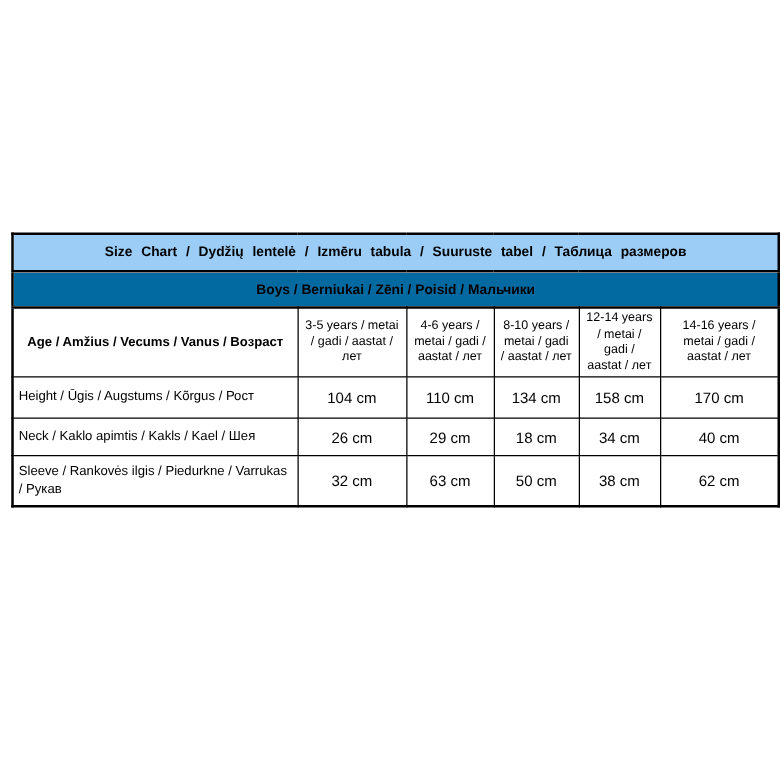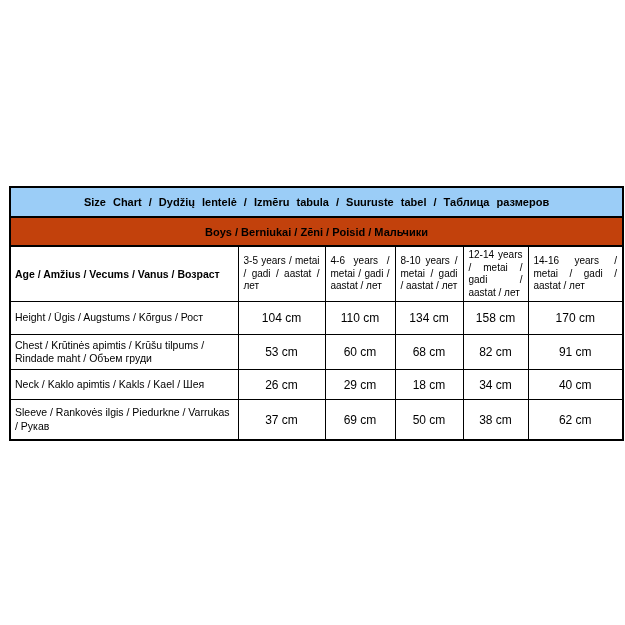--- a/index.html
+++ b/index.html
@@ -27,28 +27,28 @@
   tr.title-row th {
     background: #9bcdf7;
     font-weight: bold;
     font-size: 11px;
     text-align: center;
     word-spacing: 4px;
     height: 26px;
     border-bottom-width: 2.5px;
   }
   tr.group-row th {
-    background: #c2410c;
+    background: #0369a1;
     font-weight: bold;
     font-size: 11px;
     text-align: center;
     height: 25px;
     border-bottom-width: 2px;
   }
-  tr.head-row th { height: 41px; background: #ffffff; }
+  tr.head-row th { height: 41px; background: #ffffff; text-align: center; }
   th.corner {
     font-weight: bold;
     font-size: 10.5px;
     text-align: left;
     padding: 2px 4px 2px 4px;
   }
   th.agecol {
     font-weight: normal;
     font-size: 10px;
     text-align: justify;
@@ -103,40 +103,32 @@
           <th class="agecol">14-16 years / metai / gadi / aastat / лет</th>
         </tr>
         <tr class="r-height">
           <td class="label">Height / Ūgis / Augstums / Kõrgus / Рост</td>
           <td class="val">104 cm</td>
           <td class="val">110 cm</td>
           <td class="val">134 cm</td>
           <td class="val">158 cm</td>
           <td class="val">170 cm</td>
         </tr>
-        <tr class="r-chest">
-          <td class="label">Chest / Krūtinės apimtis / Krūšu tilpums / Rindade maht / Объем груди</td>
-          <td class="val">53 cm</td>
-          <td class="val">60 cm</td>
-          <td class="val">68 cm</td>
-          <td class="val">82 cm</td>
-          <td class="val">91 cm</td>
-        </tr>
         <tr class="r-neck">
           <td class="label">Neck / Kaklo apimtis / Kakls / Kael / Шея</td>
           <td class="val">26 cm</td>
           <td class="val">29 cm</td>
           <td class="val">18 cm</td>
           <td class="val">34 cm</td>
           <td class="val">40 cm</td>
         </tr>
         <tr class="r-sleeve">
           <td class="label">Sleeve / Rankovės ilgis / Piedurkne / Varrukas / Рукав</td>
-          <td class="val">37 cm</td>
-          <td class="val">69 cm</td>
+          <td class="val">32 cm</td>
+          <td class="val">63 cm</td>
           <td class="val">50 cm</td>
           <td class="val">38 cm</td>
           <td class="val">62 cm</td>
         </tr>
       </tbody>
     </table>
   </div>
 </div>
 
 </body></html>

